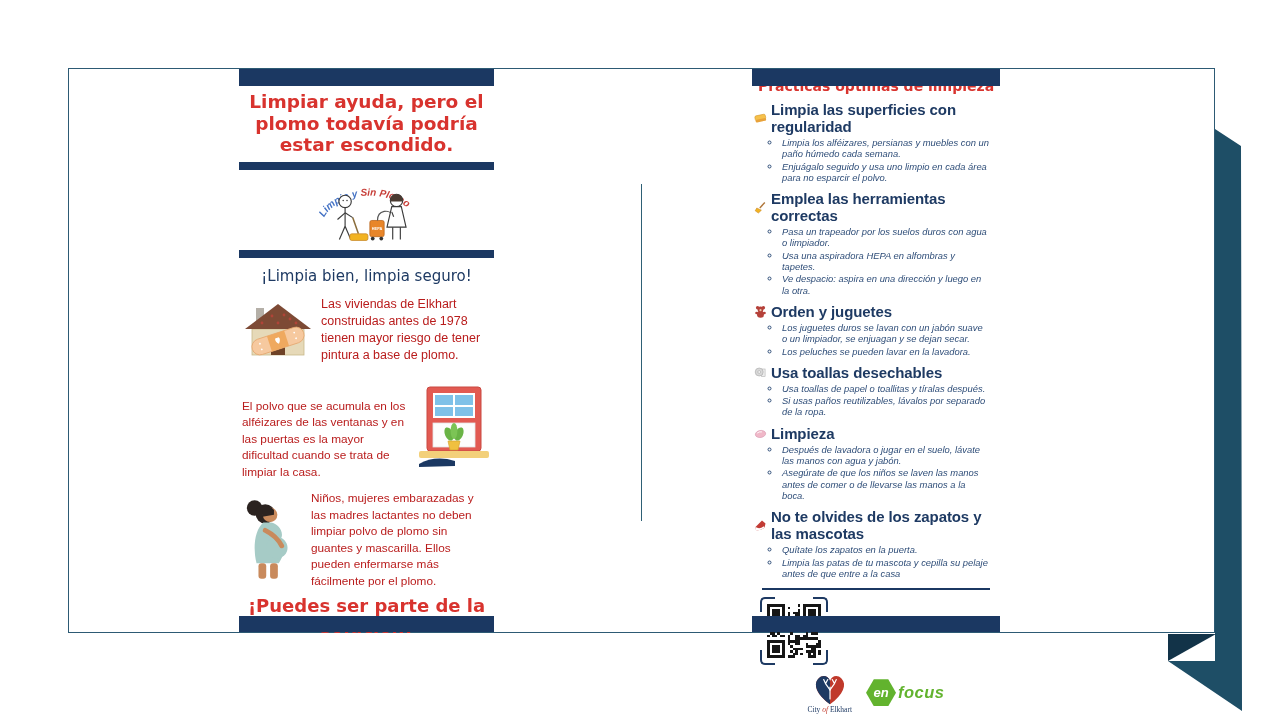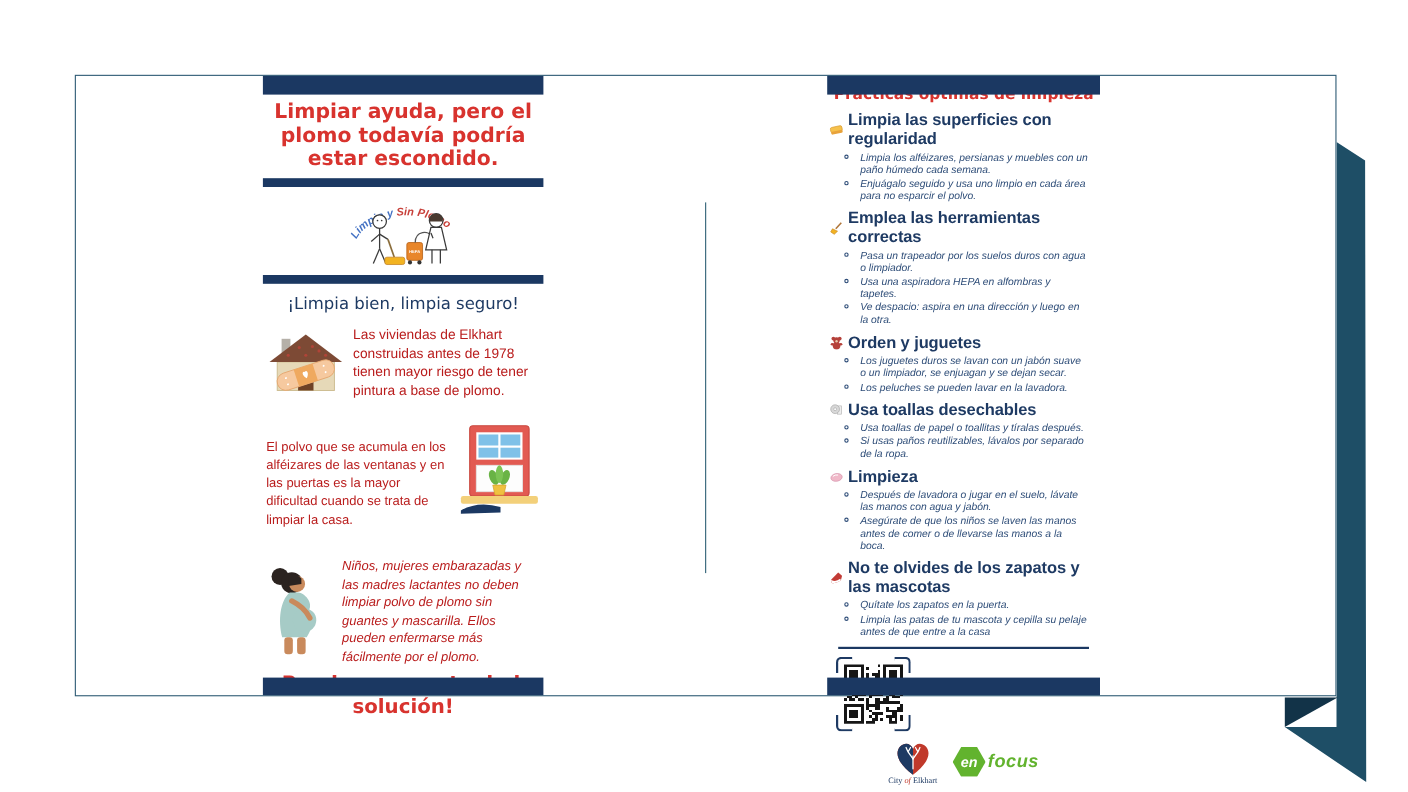--- a/index.html
+++ b/index.html
@@ -26,21 +26,21 @@
 
   
   .l-title{font-family:"DejaVu Sans",sans-serif;font-weight:bold;color:#d8332e;
            font-size:18.5px;line-height:21.5px;text-align:center;margin:22px 2px 6px;}
   .logo-wrap{height:80px;display:flex;align-items:center;justify-content:center;}
   .l-sub{font-family:"DejaVu Sans",sans-serif;font-weight:normal;color:#1e3a63;
          font-size:15px;text-align:center;margin-top:9px;}
   .l-row{display:flex;align-items:center;gap:7px;padding:0 3px;}
   .l-row.house{margin-top:11px;}
   .l-row.window{margin-top:10px;}
-  .l-row.woman{margin-top:26px;font-style:italic;}
+  .l-row.woman{margin-top:10px;}
   .l-body{color:#b91c1c;text-align:left;flex:1;}
   .f1{font-size:12.5px;line-height:17px;}
   .f2{font-size:11.8px;line-height:16.5px;margin-top:24px;}
   .f3{font-size:11.8px;line-height:16.5px;}
   .l-closing{font-family:"DejaVu Sans",sans-serif;font-weight:bold;color:#d8332e;
              font-size:18px;line-height:21px;text-align:center;margin-top:6px;}
 
   
   .r-title{font-family:"DejaVu Sans",sans-serif;font-weight:bold;color:#d8332e;
            font-size:14px;text-align:center;margin-top:9px;}

